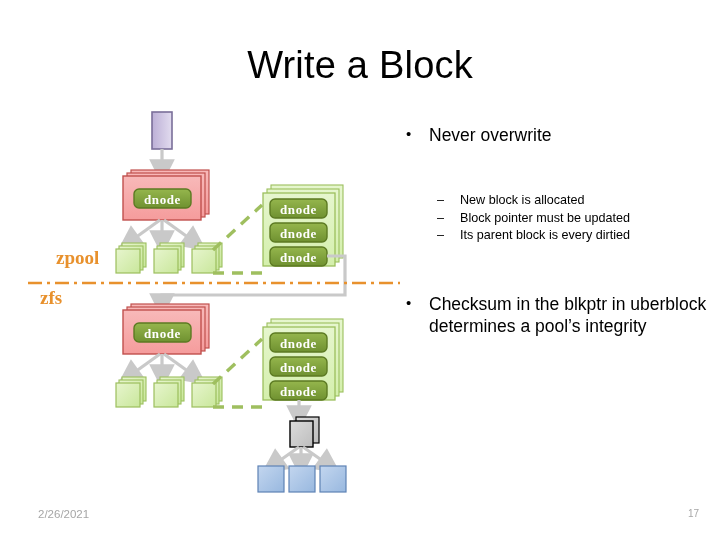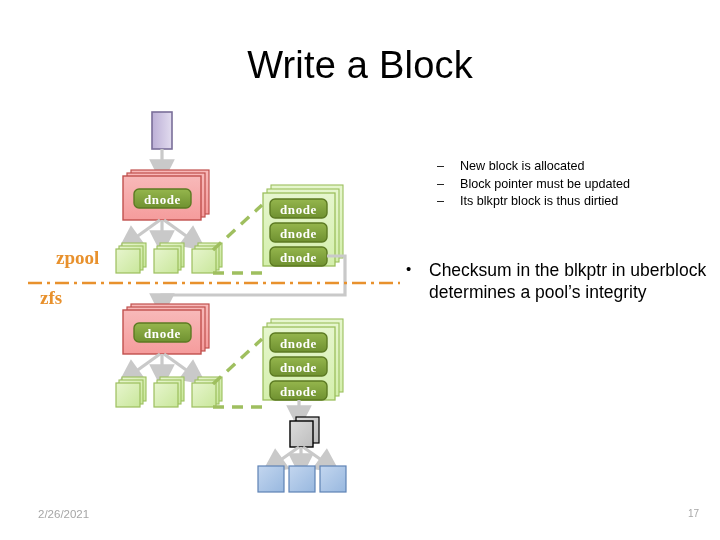--- a/index.html
+++ b/index.html
@@ -42,21 +42,21 @@
     color: #000000;
   }
   .b1::before {
     content: "\2022";
     position: absolute;
     left: 6px; top: -1px;
     font-size: 15px;
     color: #000000;
   }
   .sub {
-    margin-top: 8px;
+    margin-top: 20px;
     padding-left: 29px;
   }
   .b2 {
     position: relative;
     padding-left: 31px;
     font-size: 12.6px;
     line-height: 17.5px;
     color: #000000;
   }
   .b2::before {
@@ -270,25 +270,26 @@
     <div class="pill-text" style="left:134px; top:326px; width:57px;">dnode</div>
     <div class="pill-text" style="left:270px; top:336px; width:57px;">dnode</div>
     <div class="pill-text" style="left:270px; top:360px; width:57px;">dnode</div>
     <div class="pill-text" style="left:270px; top:384px; width:57px;">dnode</div>
 
     <div class="zlabel" id="label-zpool">zpool</div>
     <div class="zlabel" id="label-zfs">zfs</div>
   </div>
 
   <div id="bullets">
+    <div class="b1">Never overwrite</div>
     <div class="gap-a"></div>
     <div class="sub">
       <div class="b2">New block is allocated</div>
       <div class="b2">Block pointer must be updated</div>
-      <div class="b2">Its blkptr block is thus dirtied</div>
+      <div class="b2">Its parent block is every dirtied</div>
     </div>
     <div class="gap-b"></div>
     <div class="gap-c"></div>
     <div class="b1">Checksum in the blkptr in uberblock determines a pool’s integrity</div>
   </div>
 
   <div id="date">2/26/2021</div>
   <div id="slidenum">17</div>
 
 </div>

